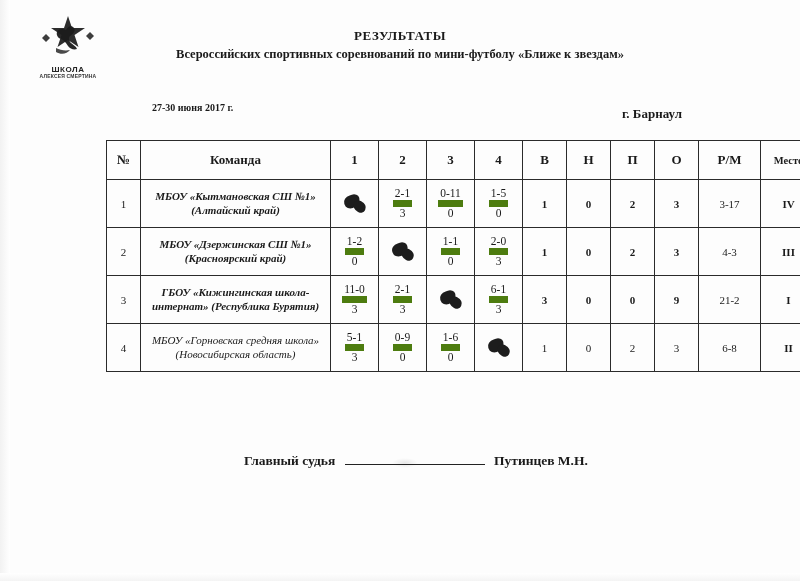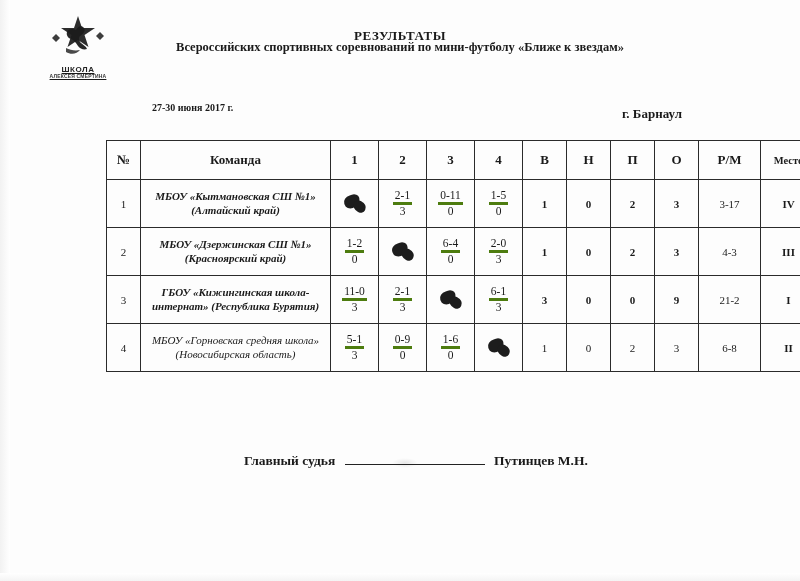--- a/index.html
+++ b/index.html
@@ -30,25 +30,24 @@
   .scan-edge-bottom {
     position: absolute;
     left: 0; right: 0; bottom: 0;
     height: 8px;
     background: linear-gradient(to top, #f4f4f4, #ffffff);
   }
 
   
   .logo {
     position: absolute;
-    left: 40px;
+    left: 30px;
     top: 14px;
     width: 76px;
     text-align: center;
-    text-decoration: underline;
   }
   .logo-mark {
     width: 60px;
     height: 50px;
     margin: 0 auto;
     position: relative;
   }
   .logo-title {
     font-family: "Liberation Sans", sans-serif;
     font-size: 8px;
@@ -72,21 +71,21 @@
     top: 28px;
     left: 0;
     width: 100%;
     text-align: center;
     font-size: 13px;
     font-weight: bold;
     letter-spacing: 0.6px;
   }
   .subtitle {
     position: absolute;
-    top: 40px;
+    top: 47px;
     left: 0;
     width: 100%;
     text-align: center;
     font-size: 12.5px;
     font-weight: bold;
   }
   .date-line {
     position: absolute;
     top: 102px;
     left: 152px;
@@ -149,21 +148,21 @@
   .cell-team.thin {
     font-weight: normal;
   }
   .score {
     display: inline-block;
     line-height: 1.15;
     font-size: 11.5px;
   }
   .score .top {
     display: block;
-    border-bottom: 3px solid #4d7c0f;
+    border-bottom: 7px solid #4d7c0f;
     padding: 0 2px;
   }
   .score .bot {
     display: block;
     padding: 0 2px;
   }
   .cell-stat { font-size: 12px; font-weight: bold; }
   .cell-stat.light { font-weight: normal; }
   .cell-pm { font-size: 11.5px; }
   .cell-place { font-size: 12px; font-weight: bold; }
@@ -297,21 +296,21 @@
         <td class="cell-stat">3</td>
         <td class="cell-pm">3-17</td>
         <td class="cell-place">IV</td>
       </tr>
 
       <tr>
         <td class="cell-num">2</td>
         <td class="cell-team">МБОУ «Дзержинская СШ №1» (Красноярский край)</td>
         <td><span class="score"><span class="top">1-2</span><span class="bot">0</span></span></td>
         <td><span class="blob"></span></td>
-        <td><span class="score"><span class="top">6-4</span><span class="bot">0</span></span></td>
+        <td><span class="score"><span class="top">1-1</span><span class="bot">0</span></span></td>
         <td><span class="score"><span class="top">2-0</span><span class="bot">3</span></span></td>
         <td class="cell-stat">1</td>
         <td class="cell-stat">0</td>
         <td class="cell-stat">2</td>
         <td class="cell-stat">3</td>
         <td class="cell-pm">4-3</td>
         <td class="cell-place">III</td>
       </tr>
 
       <tr>

